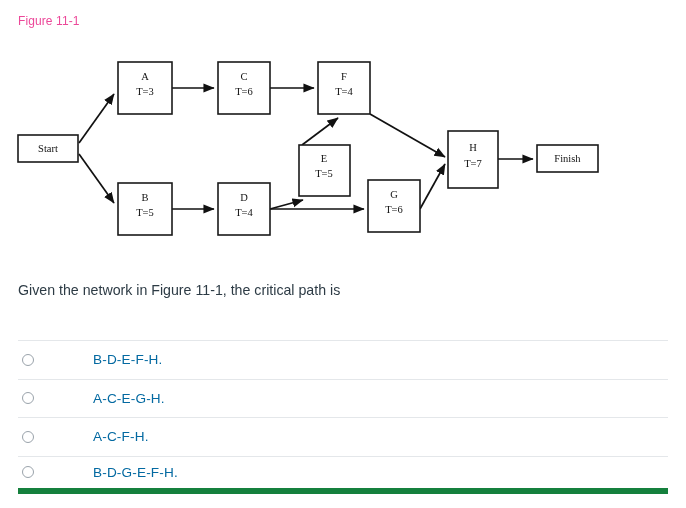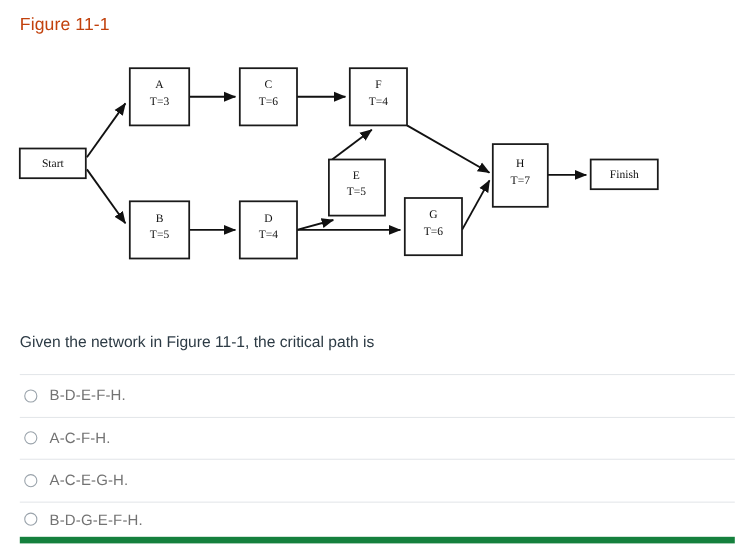--- a/index.html
+++ b/index.html
@@ -14,22 +14,22 @@
     color: #2d3b45;
     overflow: hidden;
     position: relative;
   }
 
   
   #figure-title {
     position: absolute;
     left: 18px;
     top: 14px;
-    font-size: 16px;
-    color: #c2410c;
+    font-size: 12px;
+    color: #ec4899;
     letter-spacing: 0.1px;
     white-space: nowrap;
   }
 
   
   #diagram {
     position: absolute;
     left: 0;
     top: 46px;
     width: 686px;
@@ -53,21 +53,21 @@
   .edge {
     stroke: #111111;
     stroke-width: 1.7;
     fill: none;
   }
 
   
   #question-text {
     position: absolute;
     left: 18px;
-    top: 302px;
+    top: 281px;
     font-size: 14.2px;
     color: #2d3b45;
     line-height: 1.4;
     white-space: nowrap;
   }
 
   
   #answer-list {
     position: absolute;
     left: 18px;
@@ -90,23 +90,24 @@
     height: 12px;
     min-width: 12px;
     border: 1.3px solid #9aa3ab;
     border-radius: 50%;
     background: #ffffff;
     box-sizing: border-box;
     margin-right: 11px;
   }
   .answer-label {
     font-size: 13.6px;
-    color: #737373;
+    color: #0369a1;
     letter-spacing: 0.15px;
     white-space: nowrap;
+    margin-left: 48px;
   }
 </style>
 </head>
 <body>
 
 <div id="figure-title">Figure 11-1</div>
 
 <div id="diagram">
   <svg width="686" height="200" viewBox="0 0 686 200" xmlns="http://www.w3.org/2000/svg">
     <defs>
@@ -193,26 +194,26 @@
 
 <div id="answer-list">
 
   <div class="answer-row">
     <span class="radio"></span>
     <span class="answer-label">B-D-E-F-H.</span>
   </div>
 
   <div class="answer-row">
     <span class="radio"></span>
+    <span class="answer-label">A-C-E-G-H.</span>
+  </div>
+
+  <div class="answer-row">
+    <span class="radio"></span>
     <span class="answer-label">A-C-F-H.</span>
   </div>
 
   <div class="answer-row">
     <span class="radio"></span>
-    <span class="answer-label">A-C-E-G-H.</span>
-  </div>
-
-  <div class="answer-row">
-    <span class="radio"></span>
     <span class="answer-label">B-D-G-E-F-H.</span>
   </div>
 
 </div>
 
 </body></html>

